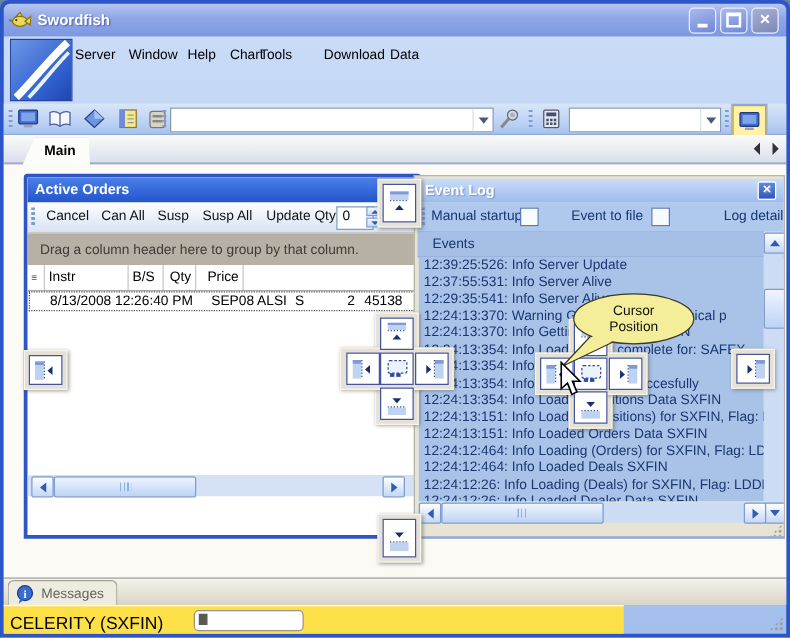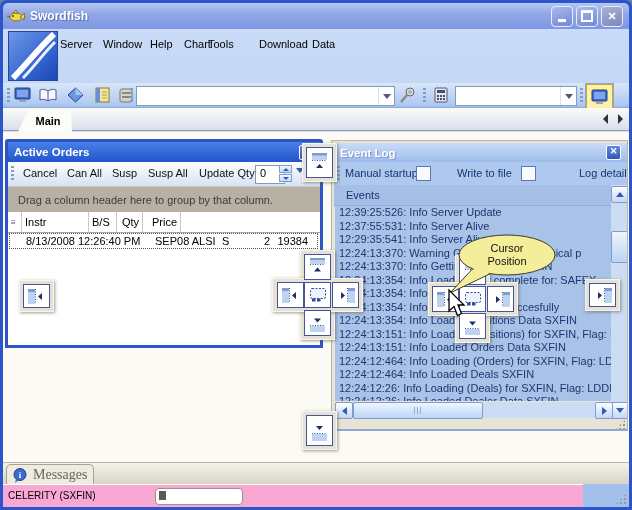--- a/index.html
+++ b/index.html
@@ -34,21 +34,21 @@
   .tabstrip{left:3px;top:108px;width:626px;height:24px;background:linear-gradient(180deg,#FBFBF8,#D6DCEA);}
   .tabline{left:3px;top:130px;width:626px;height:1px;background:#909CB0;}
   .main-tab{left:18px;top:110px;width:54px;height:22px;z-index:3;}
   .main-tab .bg{position:absolute;inset:0;background:#FCFCF9;clip-path:polygon(10px 0,98% 0,100% 100%,0 100%);
     filter:drop-shadow(0 0 1px #707070);}
   .main-tab .lbl{position:absolute;inset:0;display:flex;align-items:center;justify-content:center;font-size:11px;font-weight:bold;color:#000;padding-left:6px;}
   .tab-arrow{top:114px;width:0;height:0;border:5px solid transparent;}
   
   .workspace{left:3px;top:132px;width:626px;height:330px;background:#FBFAF5;}
   
-  .ao{left:5px;top:139px;width:318px;height:209px;border:3px solid #2E55C6;border-radius:3px 3px 0 0;background:#fff;overflow:hidden;}
+  .ao{left:19px;top:139px;width:318px;height:292px;border:3px solid #2E55C6;border-radius:3px 3px 0 0;background:#fff;overflow:hidden;}
   .ao-title{position:absolute;left:0;top:0;width:100%;height:20px;background:linear-gradient(180deg,#4A80E8,#2254CC);
     color:#fff;font-weight:bold;font-size:11.5px;display:flex;align-items:center;padding:0 6px;box-sizing:border-box;}
   .mini-close{margin-left:auto;width:13px;height:13px;border:1px solid #fff;border-radius:2px;background:linear-gradient(180deg,#5E88E0,#3058BC);
     color:#fff;font-size:9px;line-height:11px;text-align:center;font-weight:bold;}
   .ao-toolbar{position:absolute;left:0;top:20px;width:100%;height:24px;background:linear-gradient(180deg,#FEFEFE,#D6E2F4);border-bottom:1px solid #BCC8DC;}
   .ao-btn{position:absolute;top:3px;height:17px;line-height:17px;font-size:11px;color:#111;padding:0 2px;}
   .spinbox{position:absolute;left:247px;top:3px;width:24px;height:17px;background:#fff;border:1px solid #7F9DB9;font-size:11px;line-height:15px;padding-left:4px;}
   .spinner{position:absolute;left:271px;top:3px;width:13px;height:17px;display:flex;flex-direction:column;gap:1px;}
   .spinner .sp{flex:1;background:linear-gradient(180deg,#F4F8FE,#C6D9F4);border:1px solid #7E9CD0;display:flex;align-items:center;justify-content:center;}
   .sp .tu{border-left:3px solid transparent;border-right:3px solid transparent;border-bottom:4px solid #2F5CB8;width:0;height:0;}
@@ -88,22 +88,22 @@
   .dock{position:absolute;width:25px;height:24px;background:#fff;border:1px solid #44549E;z-index:41;
     display:flex;align-items:center;justify-content:center;}
   .dockframe>.dock{position:absolute;inset:3px;width:auto;height:auto;}
   
   .balloon{position:absolute;left:442px;top:233px;z-index:60;}
   .cursor{position:absolute;left:446px;top:288px;z-index:100;}
   
   .msgstrip{left:3px;top:462px;width:626px;height:22px;background:linear-gradient(180deg,#F4F2EA,#D8D4C6);border-top:1px solid #B8B4A4;}
   .msgtab{position:absolute;left:3px;top:1px;width:88px;height:21px;background:#EEEBDF;border:1px solid #A6A296;border-bottom:none;
     border-radius:5px 5px 0 0;display:flex;align-items:center;padding-left:6px;box-sizing:border-box;}
-  .msgtab .lbl{font-size:14px;color:#66655E;margin-left:6px;font-family:Liberation Serif, serif;}
-  .statusbar{left:3px;top:484px;width:580px;height:23px;background:#f9a8d4;border-top:1px solid #FFF;font-size:10px;color:#000;}
+  .msgtab .lbl{font-size:11px;color:#66655E;margin-left:6px;}
+  .statusbar{left:3px;top:484px;width:496px;height:23px;background:#fde047;border-top:1px solid #FFF;font-size:14px;color:#000;}
   .progress{position:absolute;left:152px;top:3px;width:86px;height:15px;background:#fff;border:1px solid #98948A;border-radius:4px;}
   .progress .chunk{position:absolute;left:3px;top:2px;width:7px;height:9px;background:#5A5A55;}
 </style>
 </head>
 <body>
 
 <div id="app">
 
   <div class="titlebar a">
     <svg width="18" height="15" viewBox="0 0 18 15">
@@ -274,21 +274,21 @@
       <span class="hc" style="width:38px;justify-content:flex-end">
           <span>Price</span>
         </span>
     </div>
     <div class="ao-row">
       <span class="rc" style="width:13px"></span>
       <span class="rc" style="width:129px">8/13/2008 12:26:40 PM</span>
       <span class="rc" style="width:67px">SEP08 ALSI</span>
       <span class="rc" style="width:28px">S</span>
       <span class="rc" style="width:26px;justify-content:flex-end">2</span>
-      <span class="rc" style="width:38px;justify-content:flex-end">19384</span>
+      <span class="rc" style="width:38px;justify-content:flex-end">45138</span>
     </div>
     <div class="xp-scroll" style="position:absolute;left:0;top:238px;width:312px;height:17px">
       <span class="sbtn" style="left:3px;top:1px;width:16px;height:15px">
           <span class="tl"></span>
         </span>
       <span class="sthumb" style="left:21px;top:1px;width:112px;height:15px">
           <span class="hgrip"></span>
         </span>
       <span class="sbtn" style="left:284px;top:1px;width:16px;height:15px">
           <span class="tr"></span>
@@ -298,21 +298,21 @@
 
   <div class="el a">
     <div class="el-title">
       <span>Event Log</span>
       <span class="mini-close">✕</span>
     </div>
     <div class="el-toolbar">
       <div class="grip" style="left:3px;top:4px"></div>
       <span style="position:absolute;left:11px;top:5px">Manual startup</span>
       <span class="cb" style="left:82px"></span>
-      <span style="position:absolute;left:123px;top:5px">Write to file</span>
+      <span style="position:absolute;left:123px;top:5px">Event to file</span>
       <span class="cb" style="left:187px"></span>
       <span style="position:absolute;left:245px;top:5px;white-space:nowrap">Log detail</span>
     </div>
     <div class="el-events-hd">
       <span>Events</span>
     </div>
     <div class="el-list">
       <div class="el-line">12:39:25:526: Info Server Update</div>
       <div class="el-line">12:37:55:531: Info Server Alive</div>
       <div class="el-line">12:29:35:541: Info Server Alive</div>

